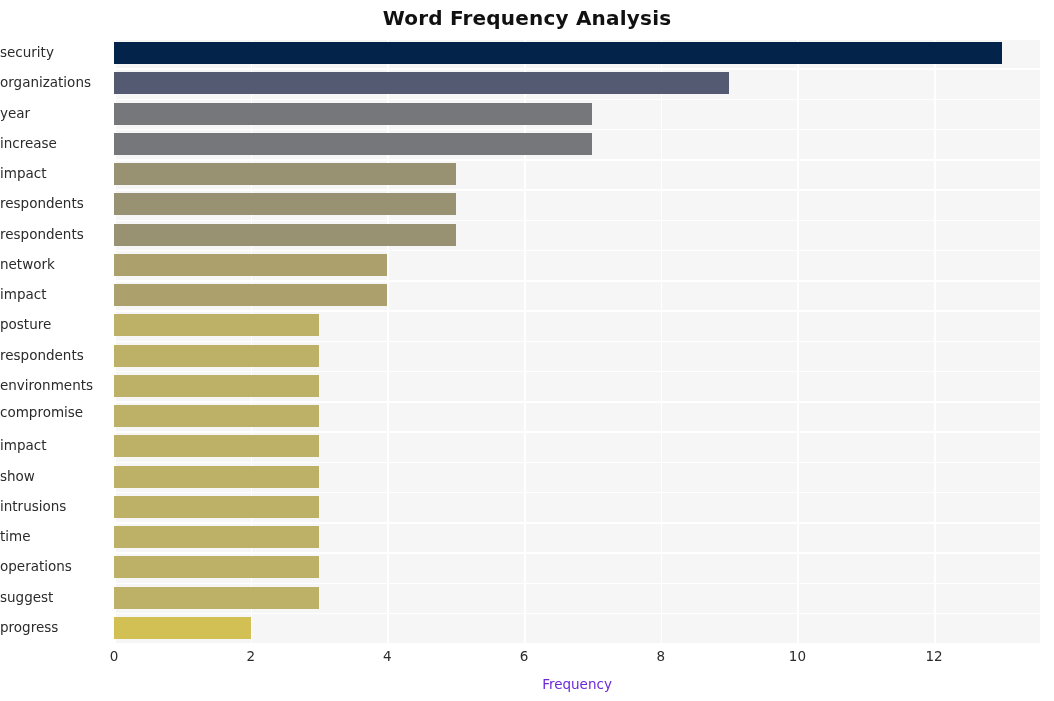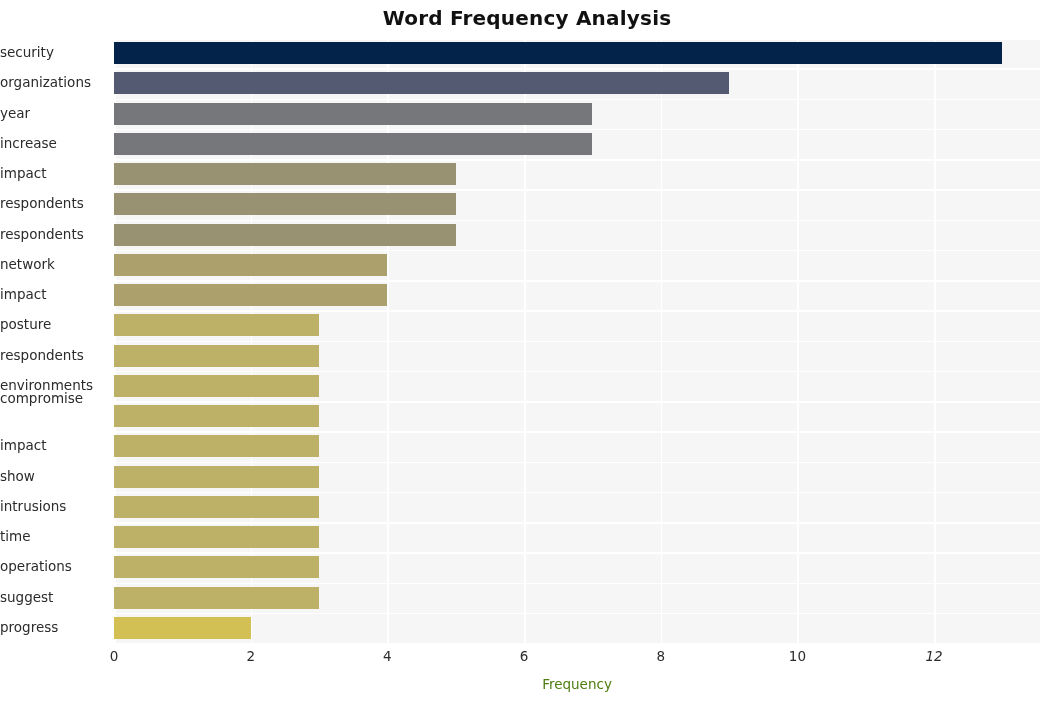--- a/index.html
+++ b/index.html
@@ -93,21 +93,21 @@
     white-space: nowrap;
     line-height: 1;
   }
   #x-axis-label {
     position: absolute;
     left: 114px;
     top: 33px;
     width: 926px;
     text-align: center;
     font-size: 13.5px;
-    color: #4d7c0f;
+    color: #6d28d9;
   }
 </style>
 </head>
 <body>
 
 <div id="figure">
 
   <div id="chart-title">Word Frequency Analysis</div>
 
   <div id="plot-area">
@@ -166,34 +166,34 @@
       <div class="y-tick-label" style="top: 68.625px;">year</div>
       <div class="y-tick-label" style="top: 98.875px;">increase</div>
       <div class="y-tick-label" style="top: 129.125px;">impact</div>
       <div class="y-tick-label" style="top: 159.375px;">respondents</div>
       <div class="y-tick-label" style="top: 189.625px;">respondents</div>
       <div class="y-tick-label" style="top: 219.875px;">network</div>
       <div class="y-tick-label" style="top: 250.125px;">impact</div>
       <div class="y-tick-label" style="top: 280.375px;">posture</div>
       <div class="y-tick-label" style="top: 310.625px;">respondents</div>
       <div class="y-tick-label" style="top: 340.875px;">environments</div>
-      <div class="y-tick-label" style="top: 354px; margin-left: 28px;">compromise</div>
+      <div class="y-tick-label" style="top: 368px; margin-left: 28px;">compromise</div>
       <div class="y-tick-label" style="top: 401.375px;">impact</div>
       <div class="y-tick-label" style="top: 431.625px;">show</div>
       <div class="y-tick-label" style="top: 461.875px;">intrusions</div>
       <div class="y-tick-label" style="top: 492.125px;">time</div>
       <div class="y-tick-label" style="top: 522.375px;">operations</div>
       <div class="y-tick-label" style="top: 552.625px;">suggest</div>
       <div class="y-tick-label" style="top: 582.875px;">progress</div>
     </div>
 
   <div id="x-axis">
     <div id="x-axis-label">Frequency</div>
   <div class="x-tick-label" style="left: 114px;">0</div>
       <div class="x-tick-label" style="left: 250.679px;">2</div>
       <div class="x-tick-label" style="left: 387.358px;">4</div>
       <div class="x-tick-label" style="left: 524.037px;">6</div>
       <div class="x-tick-label" style="left: 660.716px;">8</div>
       <div class="x-tick-label" style="left: 797.395px;">10</div>
-      <div class="x-tick-label" style="left: 934.074px; font-style: italic;">12</div>
+      <div class="x-tick-label" style="left: 934.074px;">12</div>
     </div>
 
 </div>
 
 </body></html>

